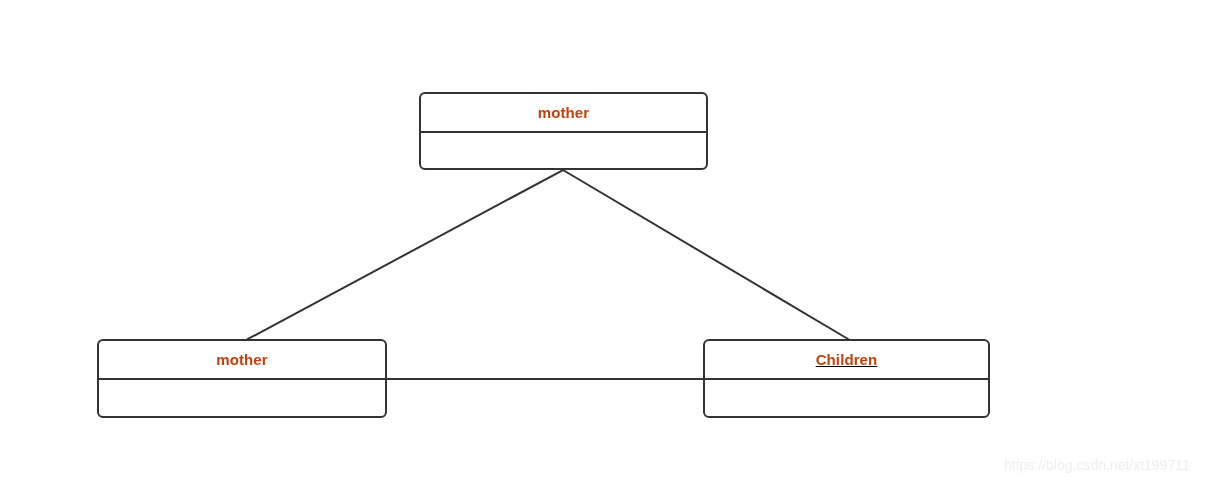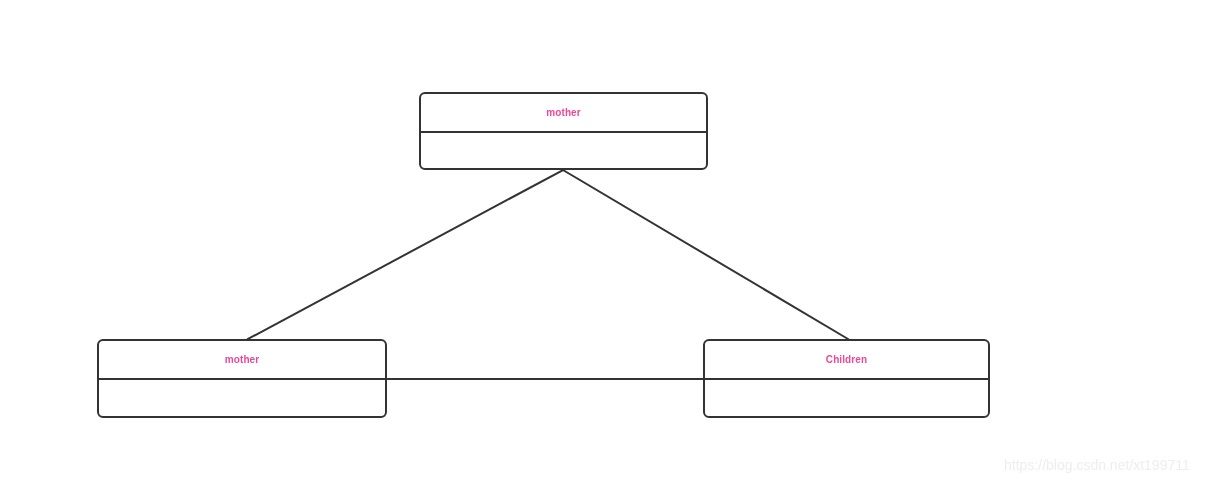--- a/index.html
+++ b/index.html
@@ -36,23 +36,23 @@
   }
   .uml-header {
     box-sizing: border-box;
     height: 39px;
     display: flex;
     align-items: center;
     justify-content: center;
     border-bottom: 2px solid #333333;
   }
   .uml-title {
-    font-size: 10px;
+    font-size: 15px;
     font-weight: bold;
-    color: #ec4899;
+    color: #c2410c;
     letter-spacing: 0.1px;
     white-space: nowrap;
   }
   .uml-body {
     flex: 1 1 auto;
   }
   #node-mother {
     left: 419px;
     top: 92px;
     width: 289px;
@@ -62,20 +62,21 @@
     left: 97px;
     top: 339px;
     width: 290px;
     height: 79px;
   }
   #node-children {
     left: 703px;
     top: 339px;
     width: 287px;
     height: 79px;
+    text-decoration: underline;
   }
   #watermark {
     position: absolute;
     left: 1004px;
     top: 457px;
     font-size: 14px;
     color: #eeeeee;
     white-space: nowrap;
     user-select: none;
   }

